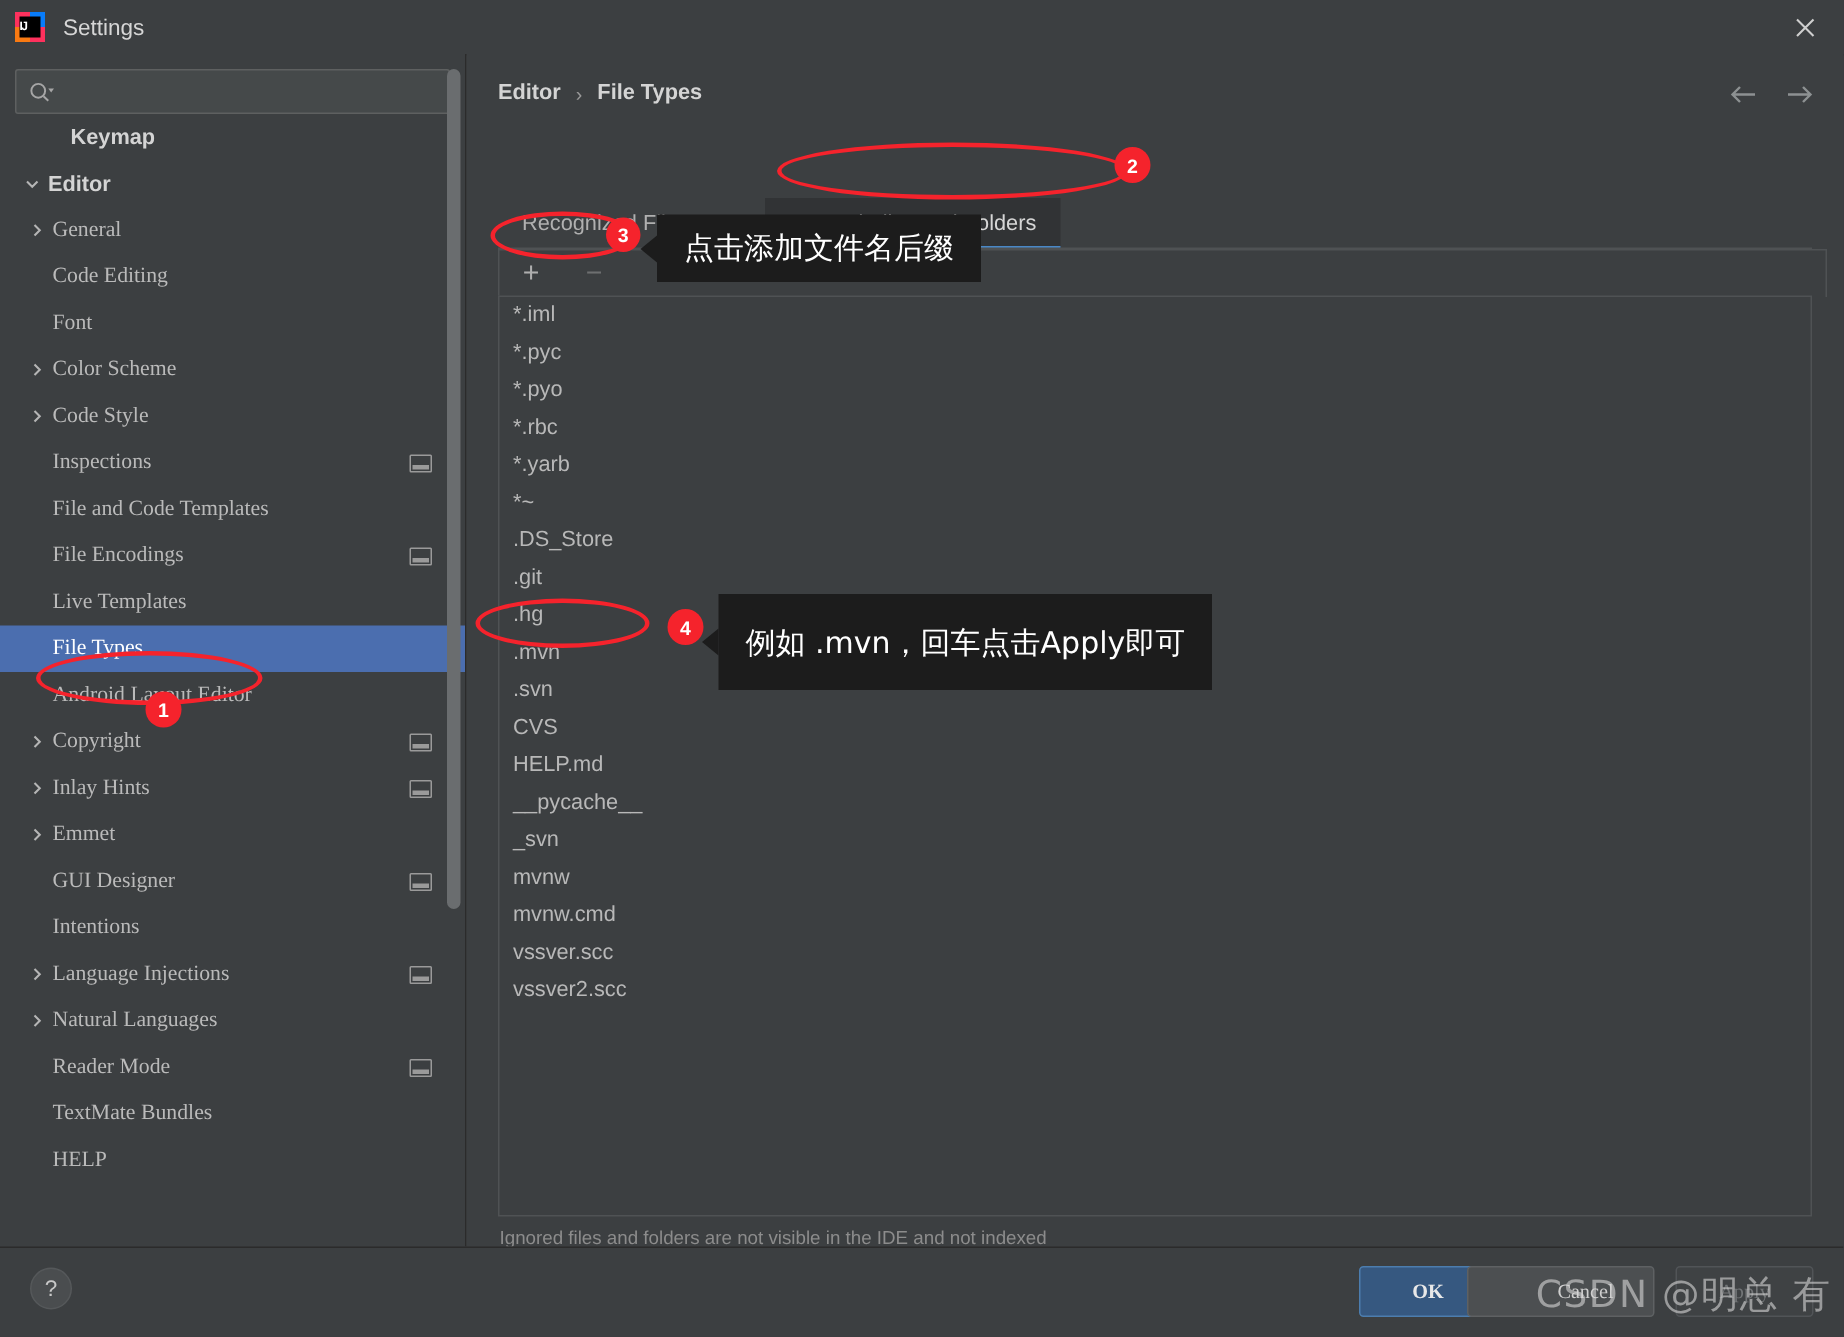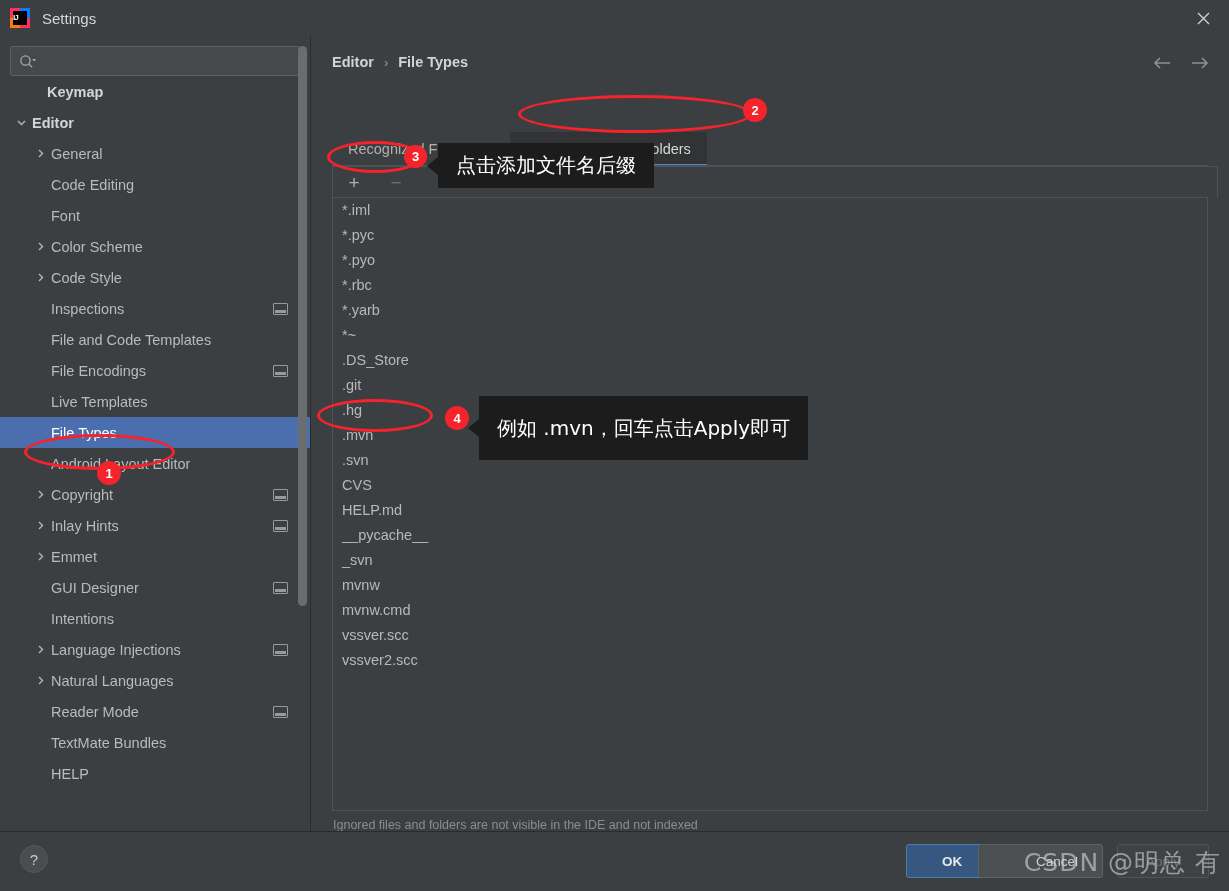--- a/index.html
+++ b/index.html
@@ -66,21 +66,21 @@
   .tree-item .label{white-space:nowrap;overflow:hidden;}
   .tree-item .proj-icon{
     position:absolute;right:22px;top:50%;transform:translateY(-50%);
     width:13px;height:10px;border:1px solid #9a9a9a;border-radius:1px;
   }
   .tree-item .proj-icon:after{
     content:"";position:absolute;left:1px;bottom:1px;right:1px;height:3px;background:#9a9a9a;
   }
   .lvl0{padding-left:14px;font-weight:bold;color:#d4d4d4;}
   .lvl0b{padding-left:33px;font-weight:bold;color:#d4d4d4;}
-  .lvl1{padding-left:33px;}
+  .lvl1{padding-left:17px;font-family:Liberation Serif, serif;}
   .lvl1 .label{margin-left:4px;}
   .lvl0 .label{margin-left:4px;}
 
   .sb-scroll{
     position:absolute;right:3px;top:0;width:9px;background:#6a6d6f;border-radius:5px;
   }
   .sb-track{
     position:absolute;right:0px;top:0;width:14px;height:100%;
   }
 
@@ -139,21 +139,21 @@
     background:#3c3f41;border-top:1px solid #2b2b2b;
   }
   .help-btn{
     position:absolute;left:20px;top:13px;width:26px;height:26px;border-radius:50%;
     background:#4a4d4f;color:#c9c9c9;font-size:15px;display:flex;align-items:center;
     justify-content:center;cursor:pointer;border:1px solid #55585a;
   }
   .btn{
     position:absolute;top:12px;height:32px;border-radius:3px;font-size:13.5px;
     display:flex;align-items:center;justify-content:center;cursor:pointer;
-    font-family:Liberation Sans, sans-serif;
+    font-family:Liberation Serif, serif;
   }
   .btn-ok{
     right:231px;width:90px;background:#365880;border:1px solid #4c7dae;color:#e8e8e8;
     font-weight:bold;
   }
   .btn-cancel{
     right:126px;width:90px;background:#4c4f51;border:1px solid #5e6163;color:#cfcfcf;padding-left:33px;
   }
   .btn-apply{
     right:20px;width:90px;background:#3f4244;border:1px solid #515457;color:#737678;

